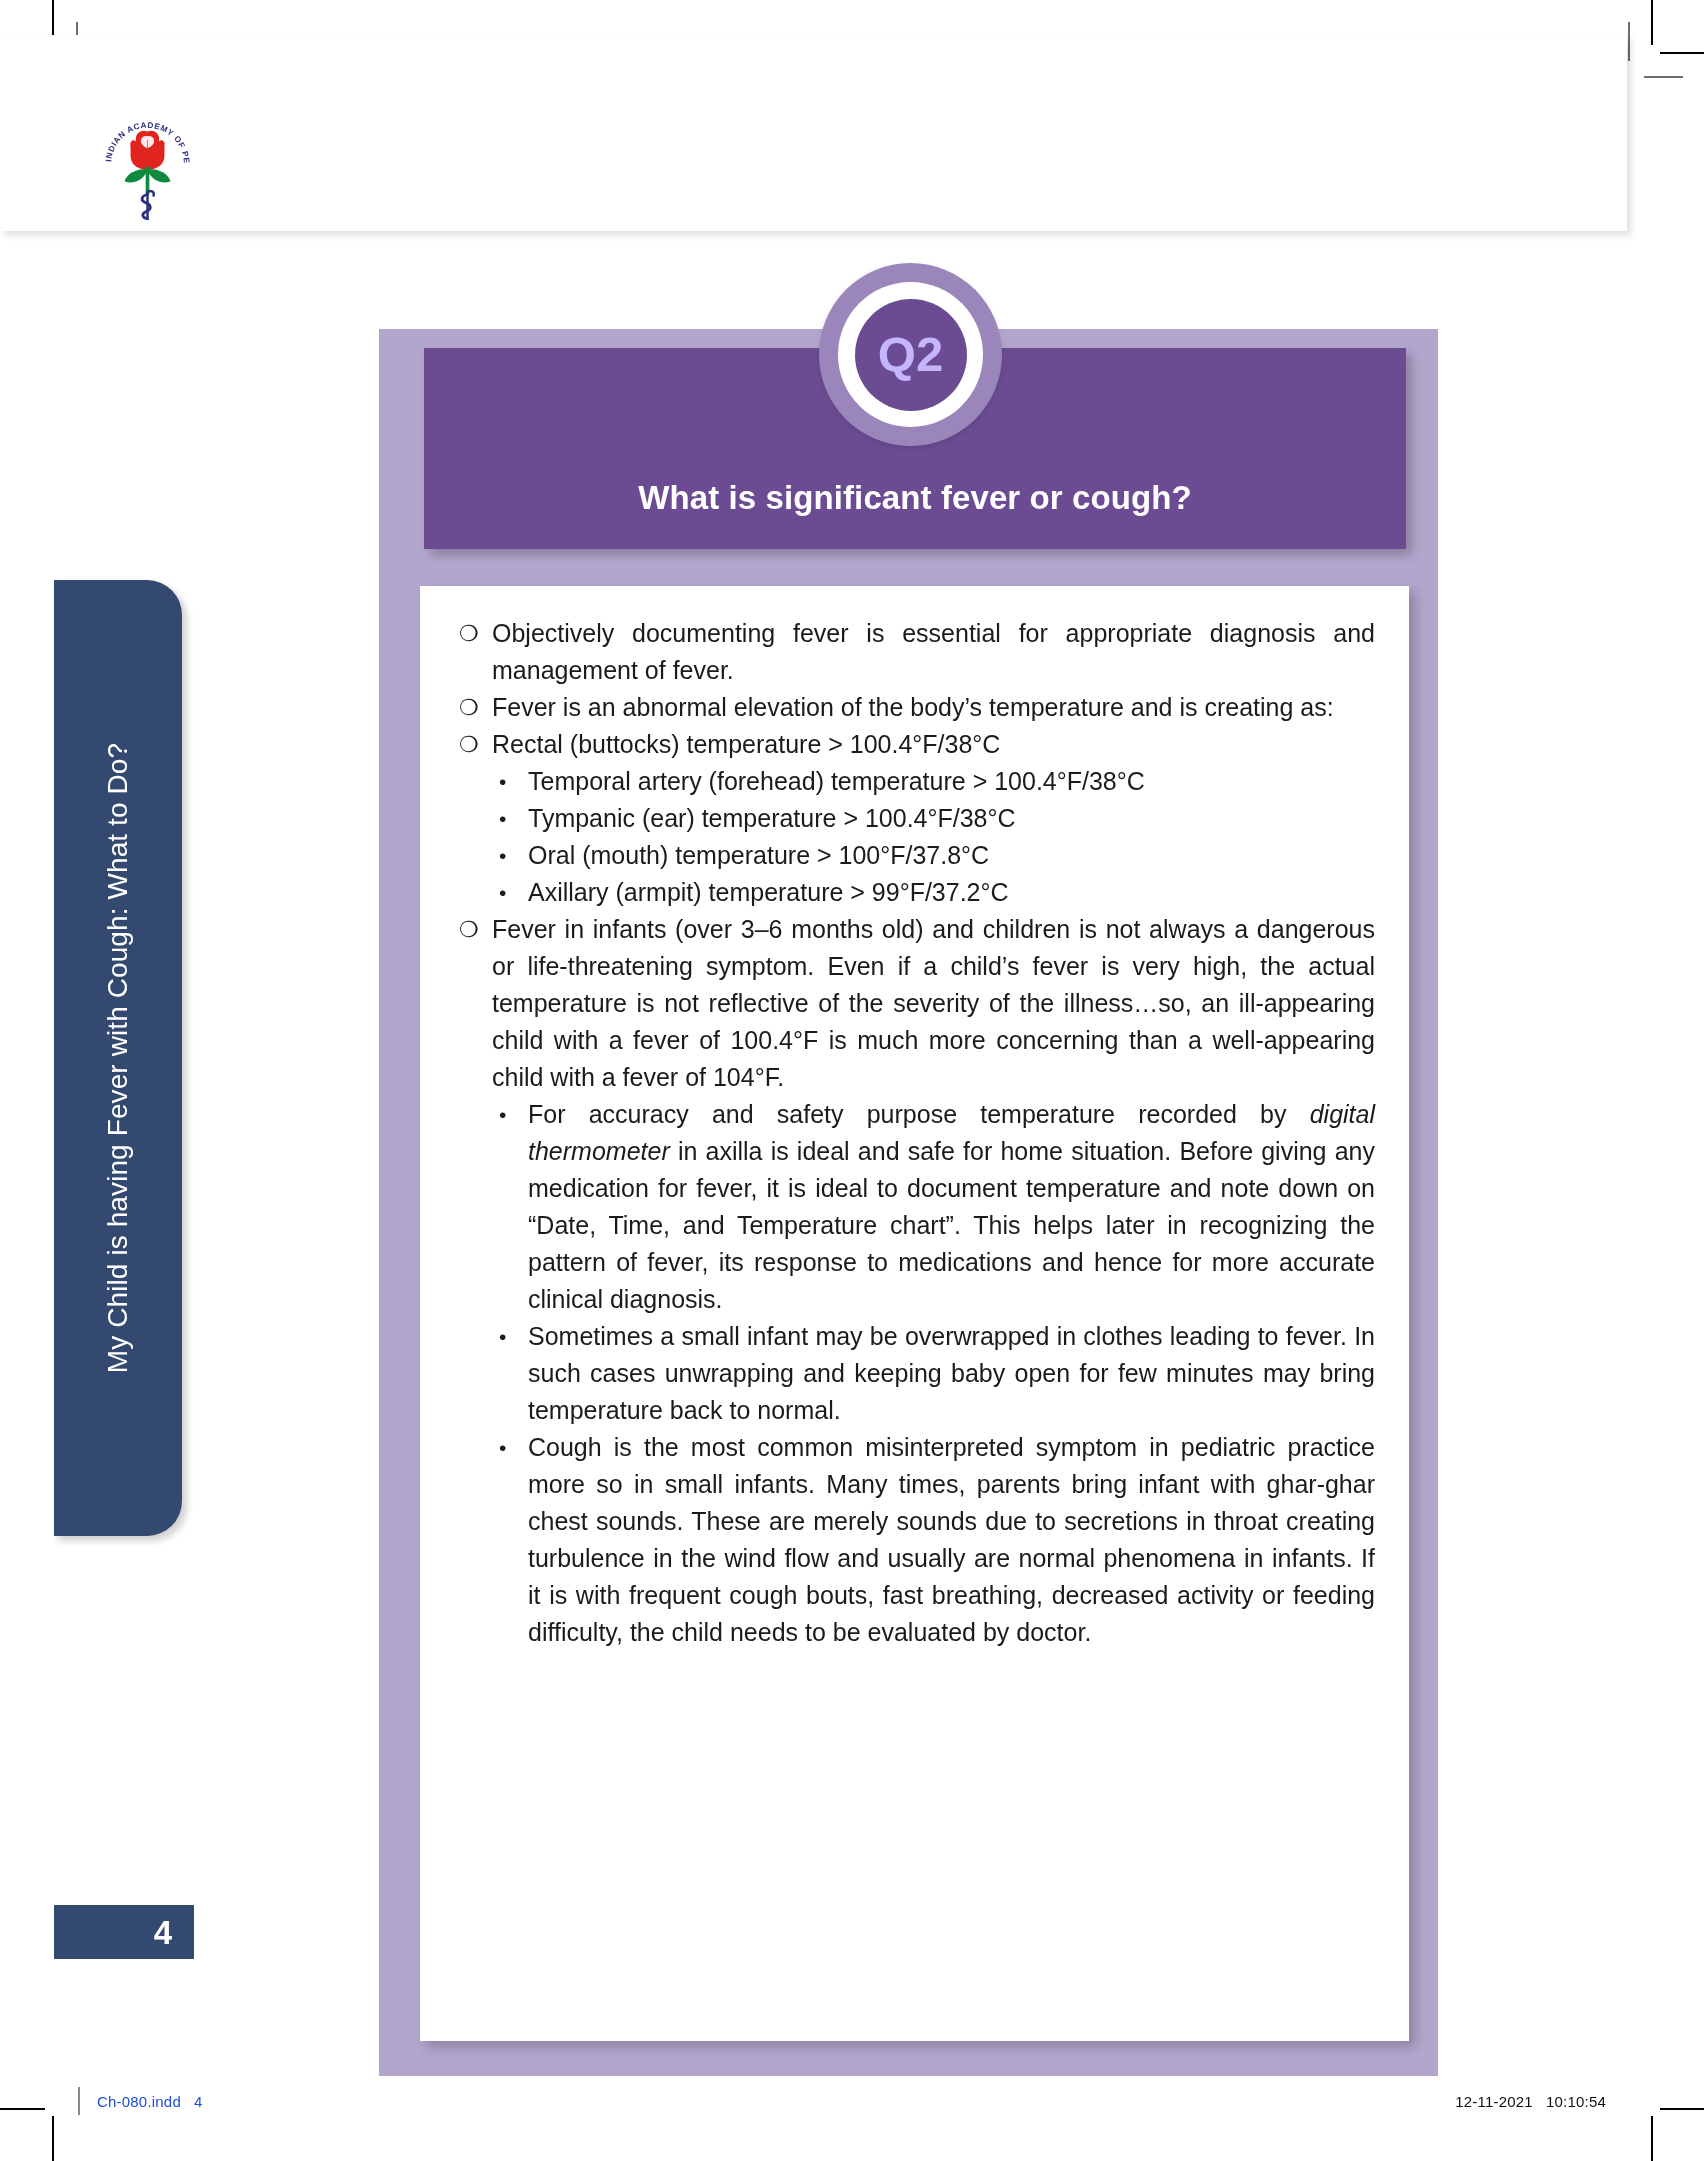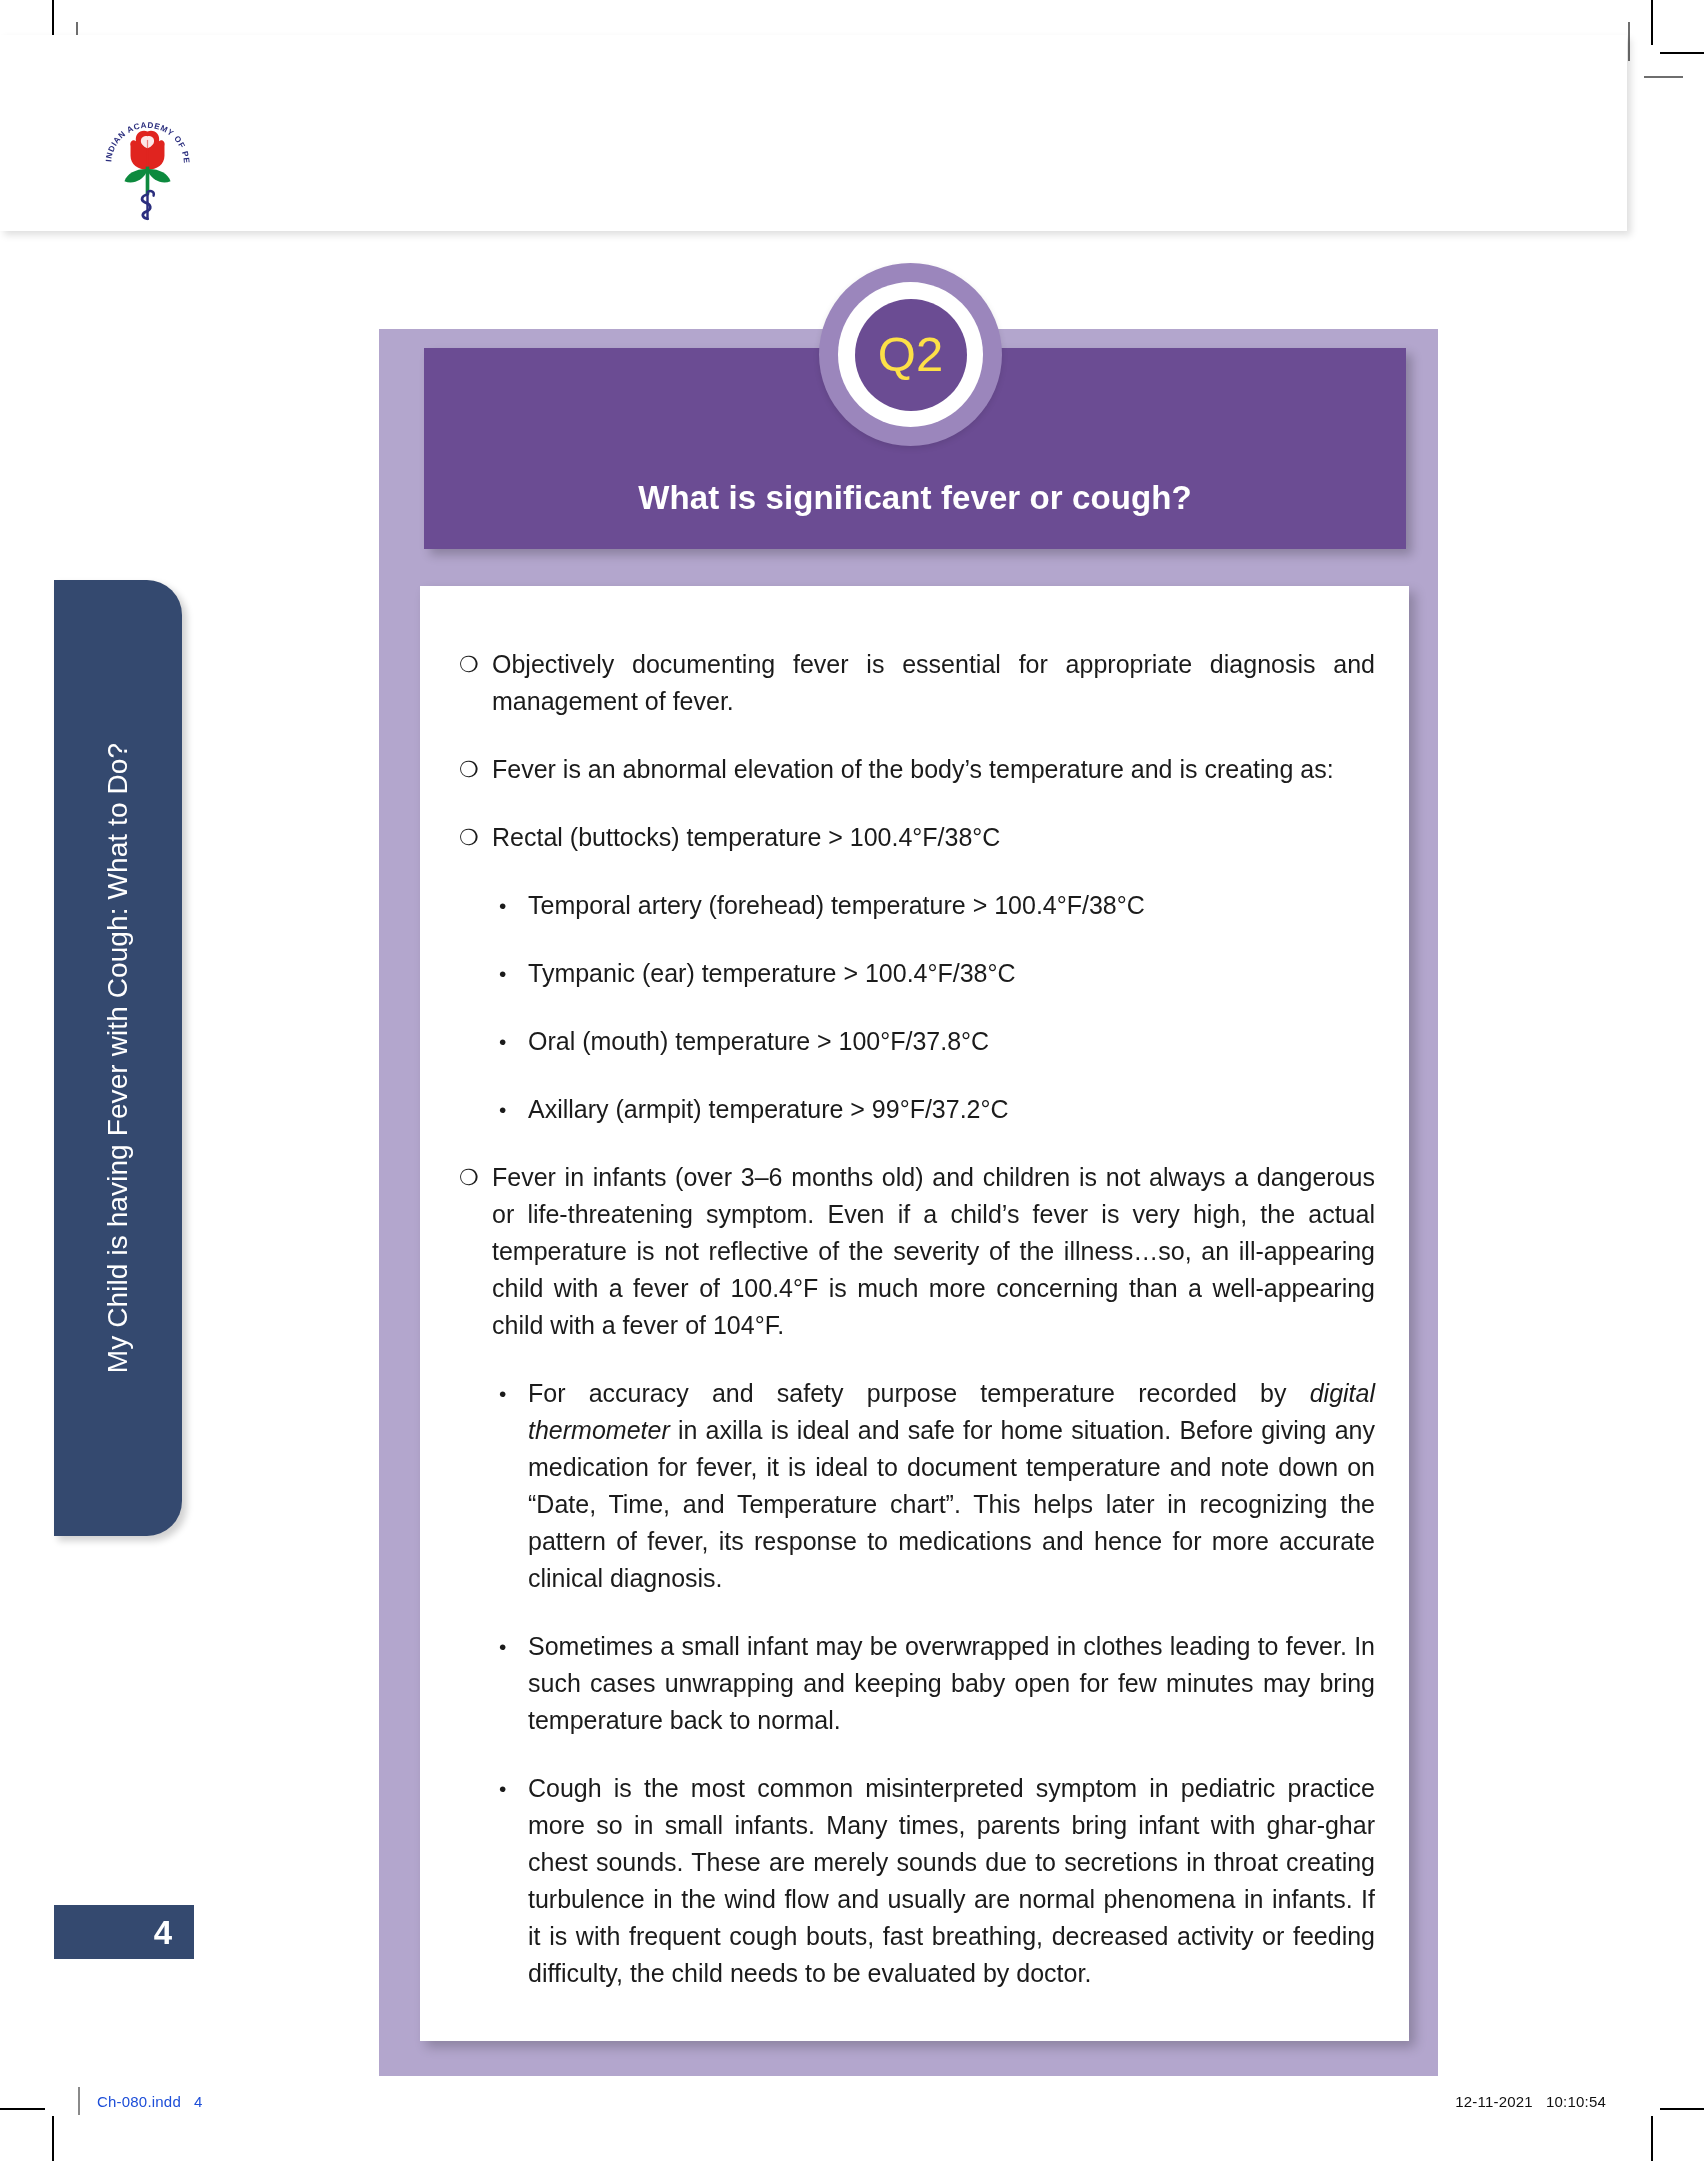--- a/index.html
+++ b/index.html
@@ -153,23 +153,23 @@
   #question-badge-inner {
     width: 112px;
     height: 112px;
     border-radius: 50%;
     background: #6b4c93;
     display: flex;
     align-items: center;
     justify-content: center;
   }
   #question-badge-label {
-    color: #fde047;
+    color: #c4b5fd;
     font-size: 49px;
-    font-weight: 400;
+    font-weight: 700;
     line-height: 1;
     font-family: "Liberation Sans", sans-serif;
   }
 
   
   #content-card {
     position: absolute;
     left: 420px;
     top: 586px;
     width: 989px;
@@ -215,21 +215,21 @@
     color: #1b1b1b;
   }
   .li-l2 > .marker {
     position: absolute;
     left: 45px;
     top: 0px;
     font-size: 21px;
     line-height: 37px;
     color: #1b1b1b;
   }
-  .li-text { display: block; margin-top: 31px; }
+  .li-text { display: block; }
   .ital { font-style: italic; }
 
   
   #footer-rule {
     position: absolute;
     left: 78px;
     top: 2087px;
     width: 1.8px;
     height: 28px;
     background: #8a8a8a;

